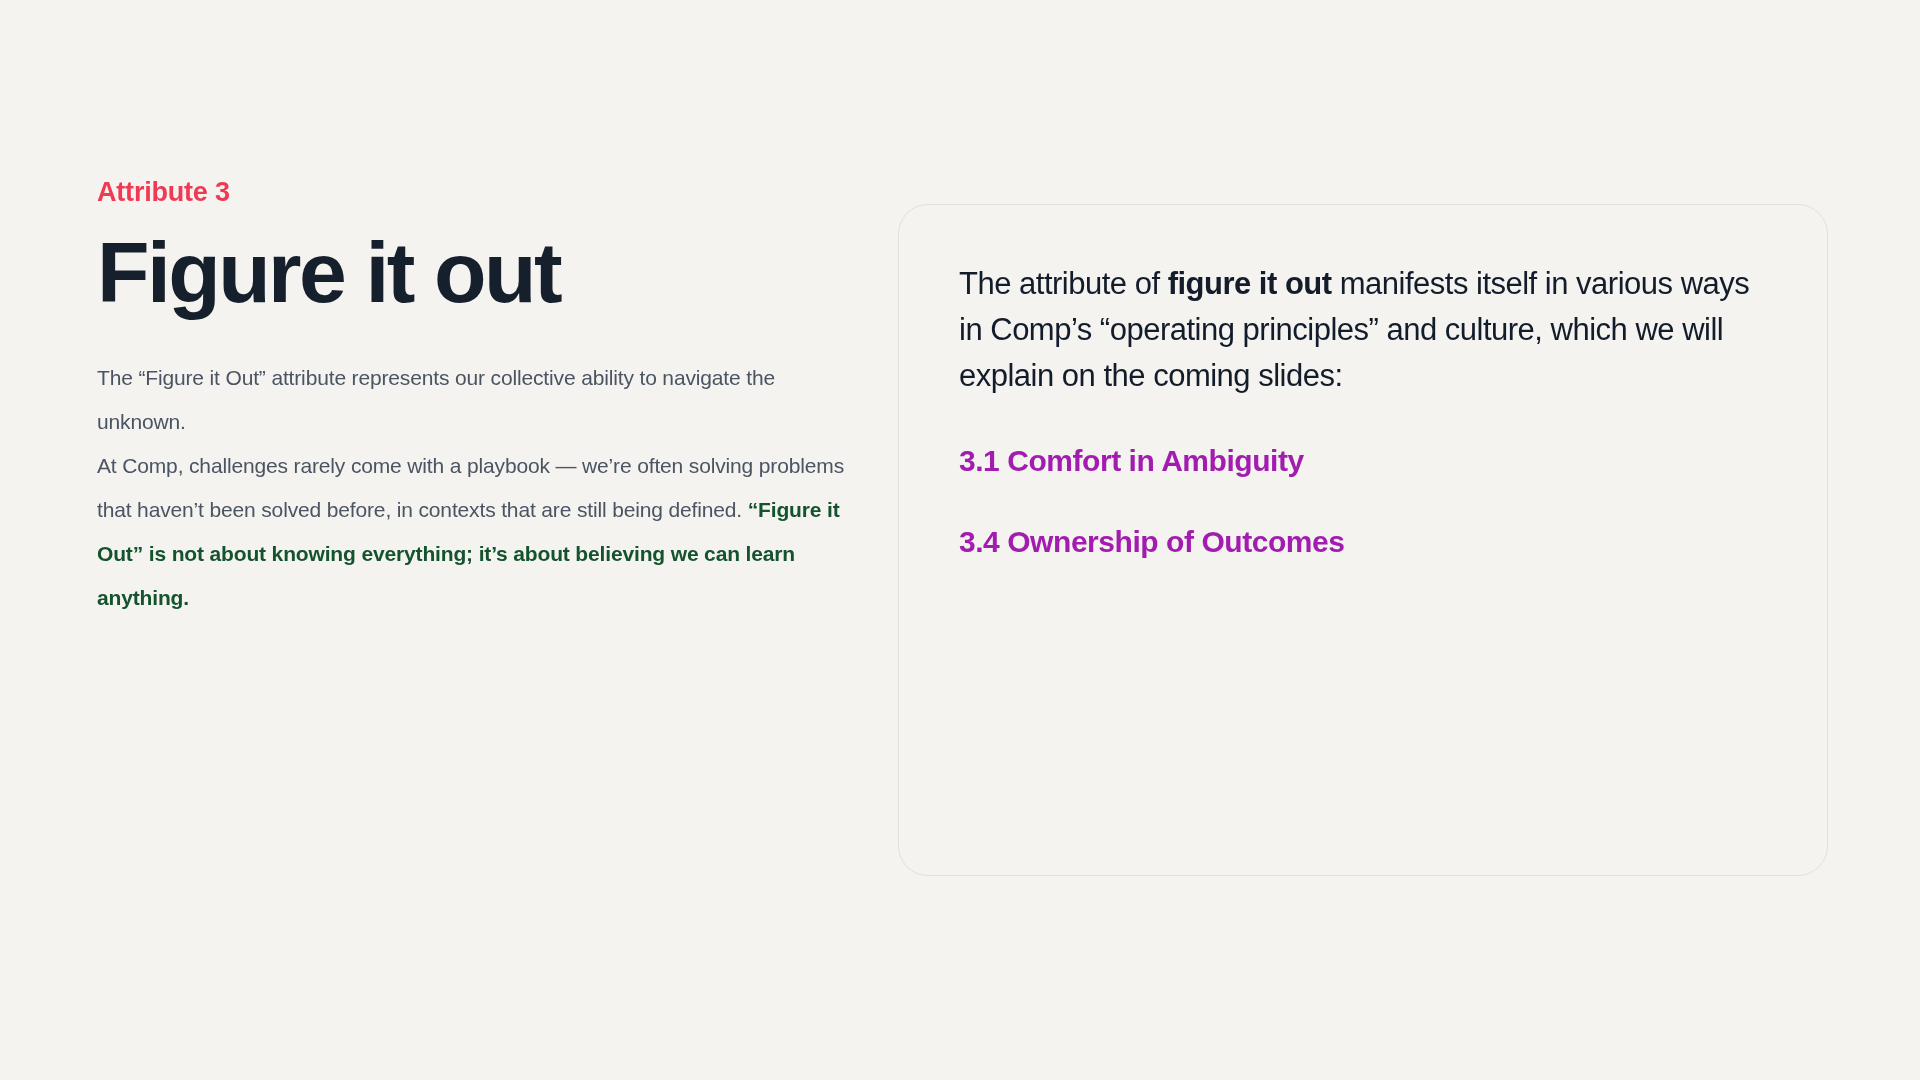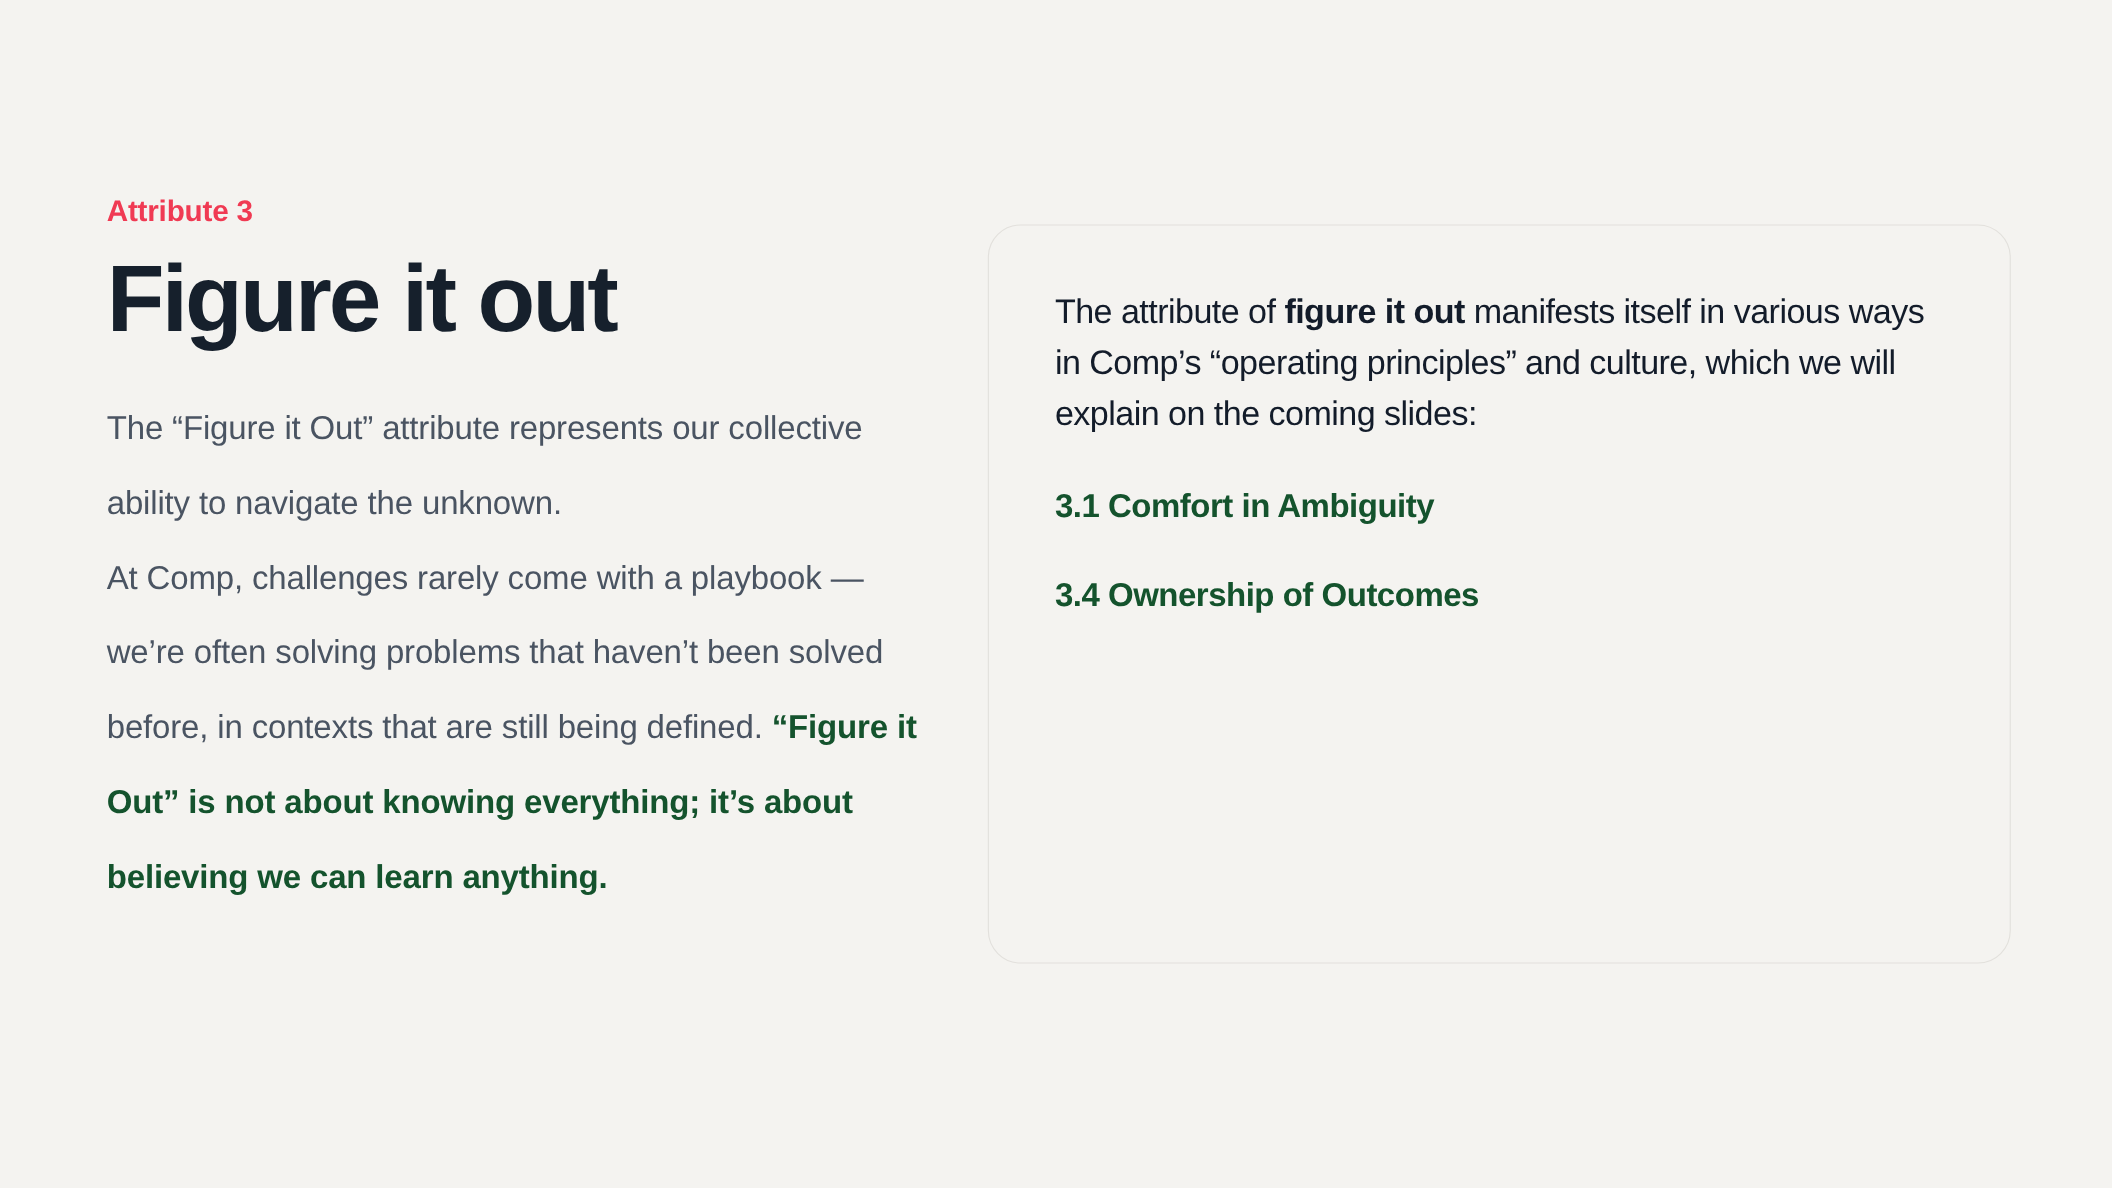--- a/index.html
+++ b/index.html
@@ -45,22 +45,22 @@
     font-weight: bold;
     color: #16202c;
     letter-spacing: -2.6px;
     line-height: 1.04;
     white-space: nowrap;
   }
 
   .left-body {
     margin-top: 38px;
     width: 760px;
-    font-size: 30px;
-    line-height: 68px;
+    font-size: 21px;
+    line-height: 44px;
     color: #4a5462;
     letter-spacing: -0.15px;
   }
 
   .left-body .strong {
     font-weight: bold;
     color: #14532d;
   }
 
   
@@ -92,21 +92,21 @@
   }
 
   .card-list {
     margin-top: 44px;
     list-style: none;
   }
 
   .card-list li {
     font-size: 30px;
     font-weight: bold;
-    color: #14532d;
+    color: #a21caf;
     letter-spacing: -0.45px;
     line-height: 1.2;
     margin-bottom: 45px;
   }
 
   .card-list li:last-child { margin-bottom: 16px; }
 </style>
 </head>
 <body>
 

